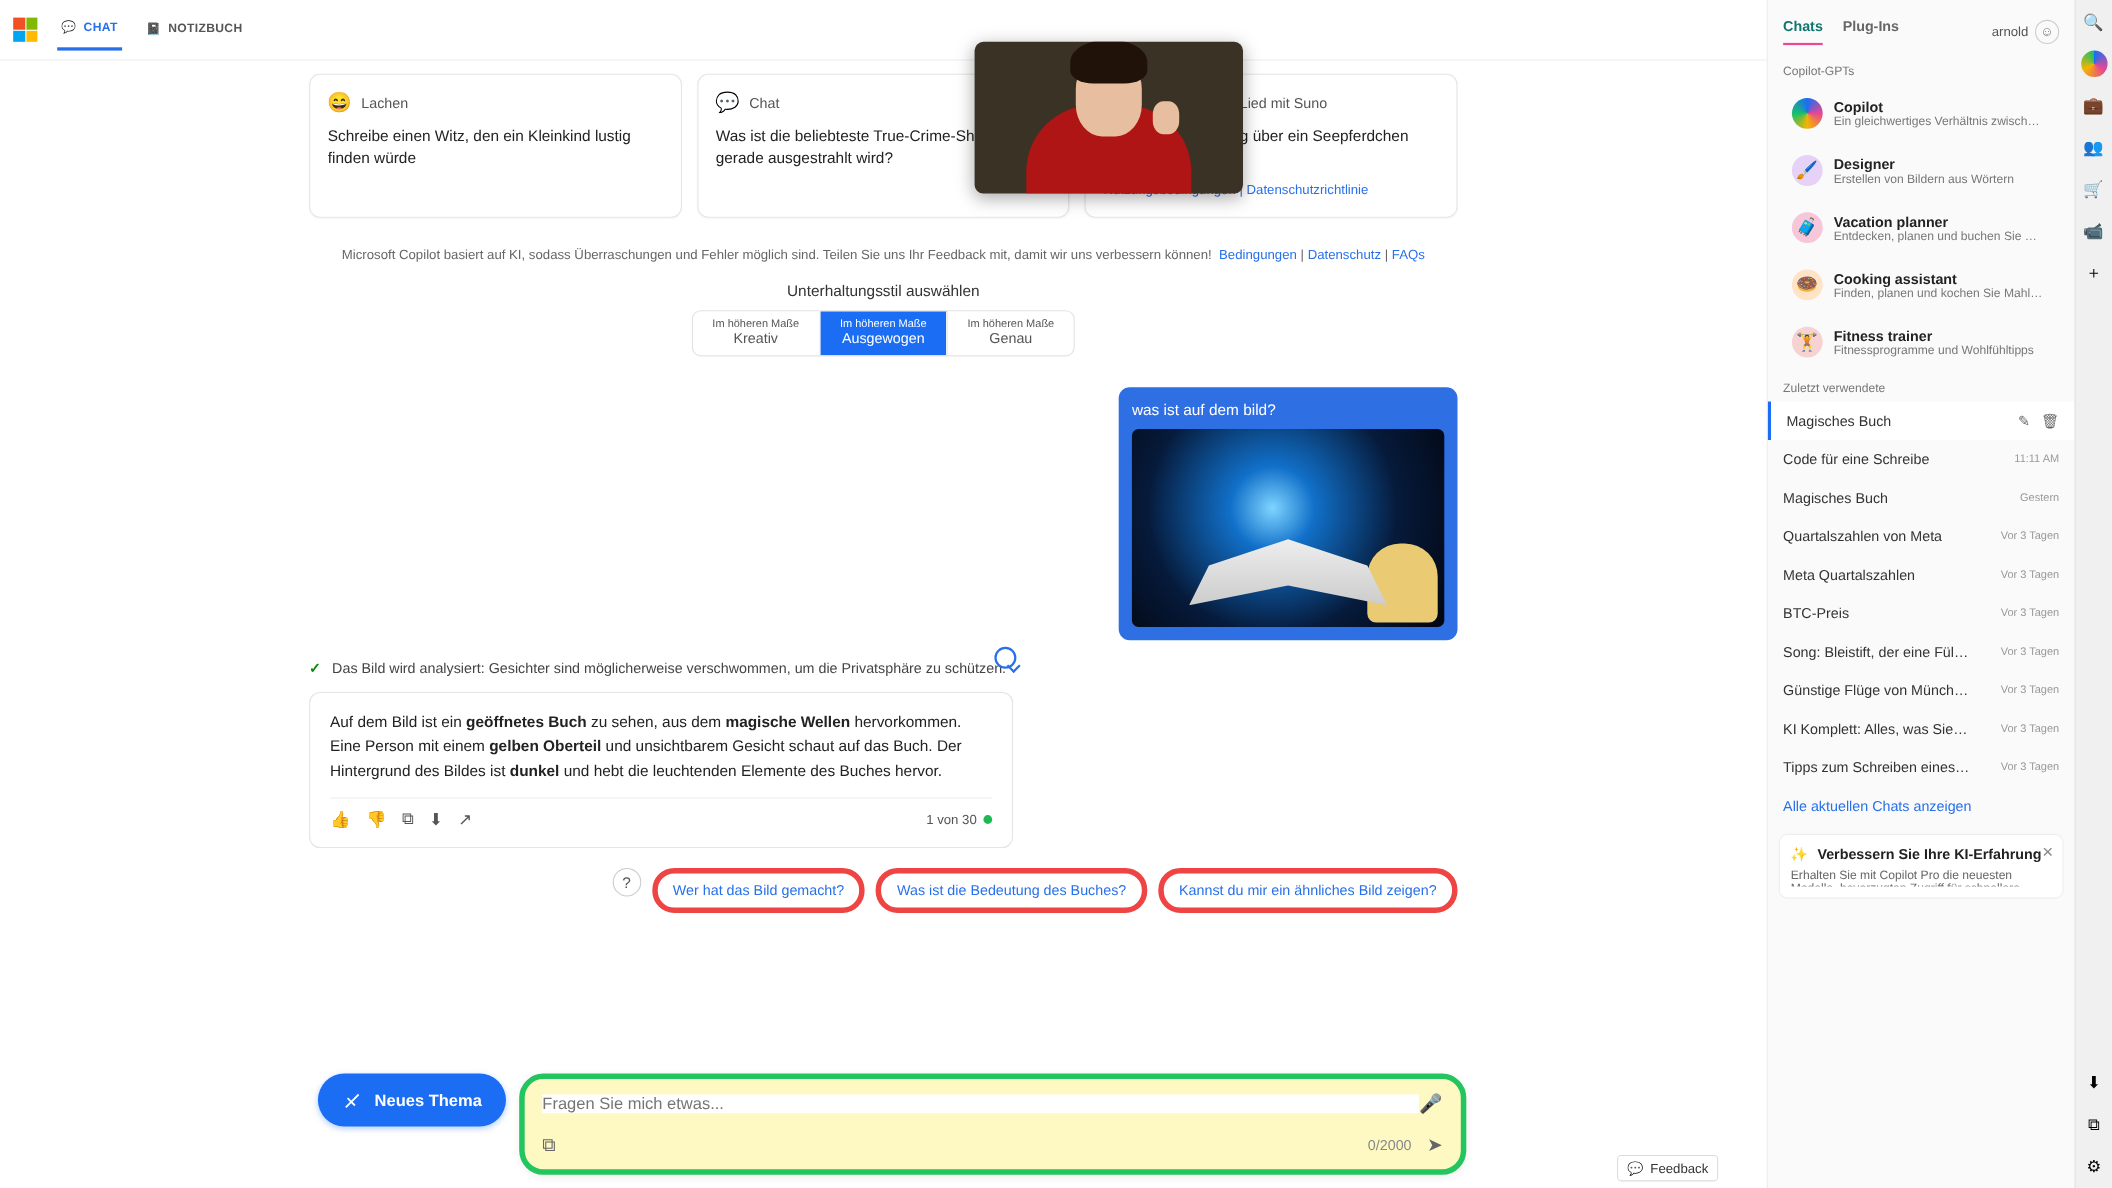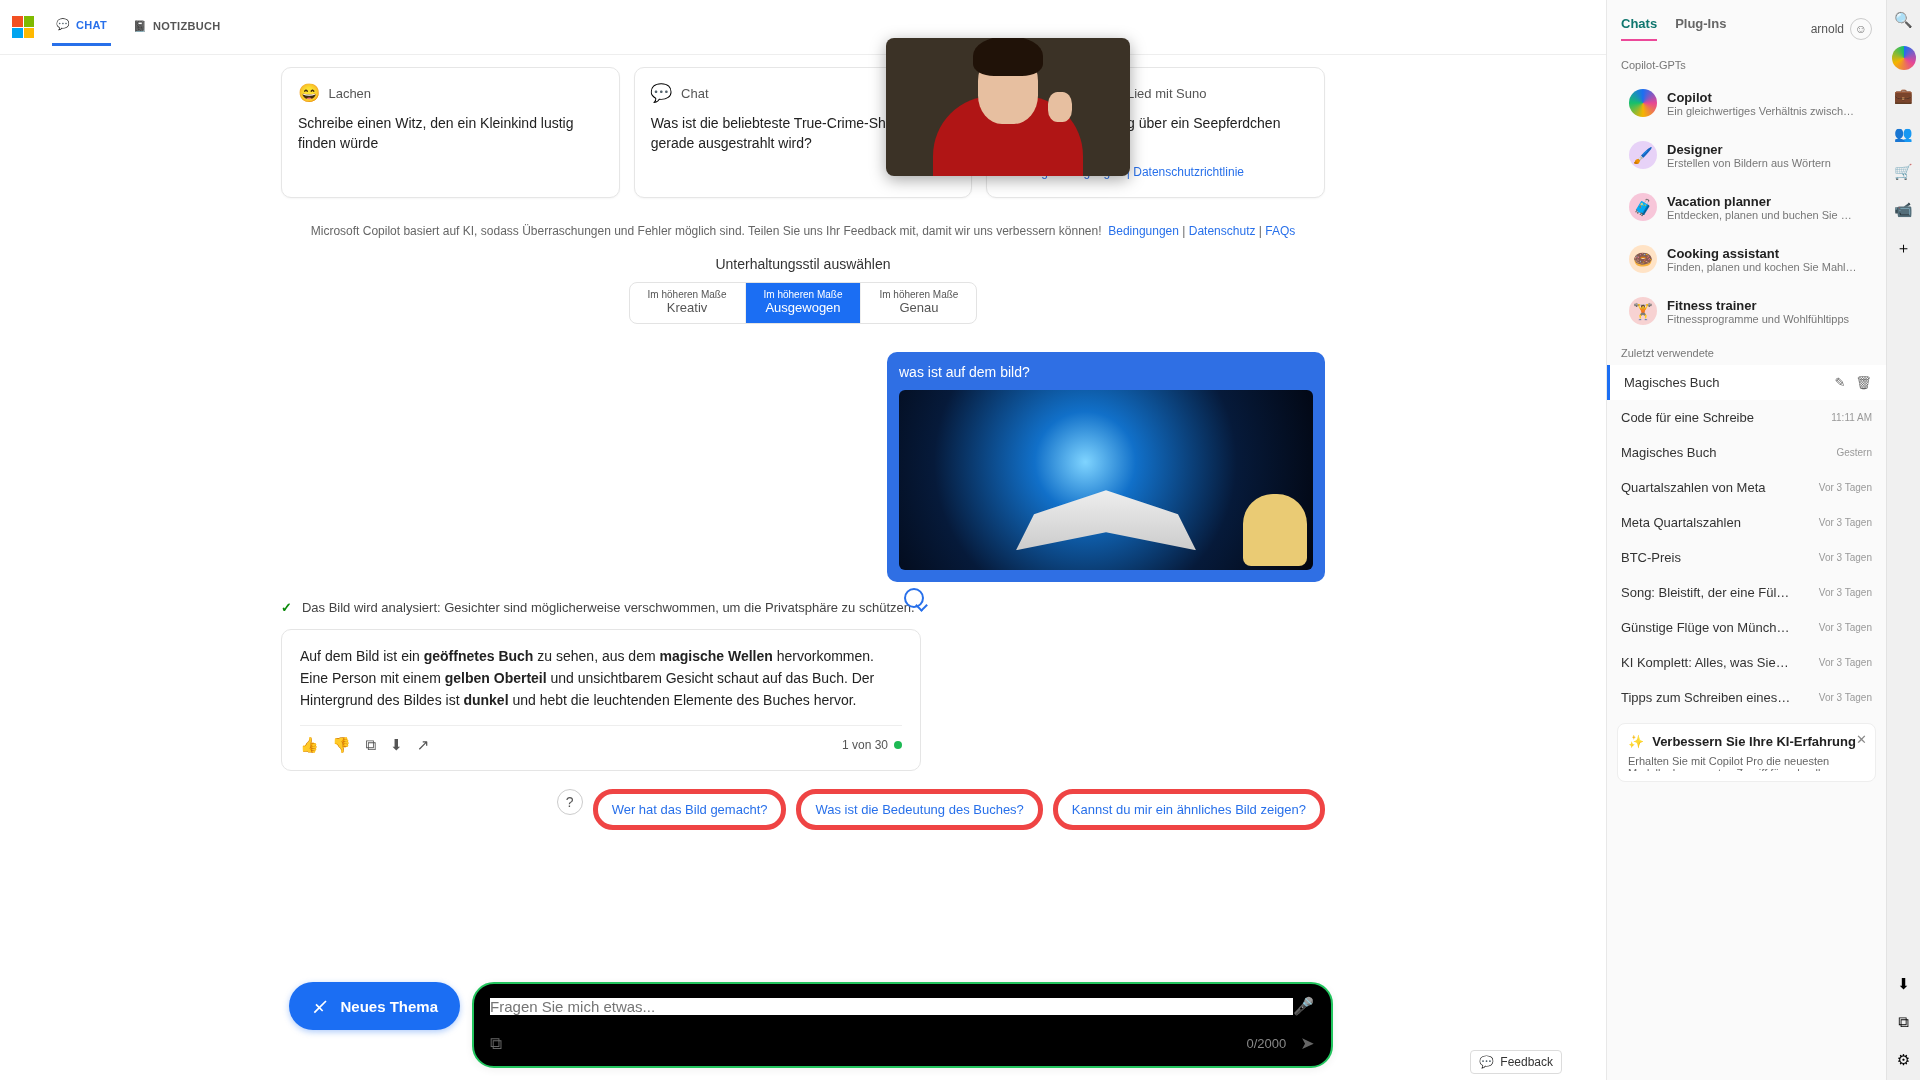--- a/index.html
+++ b/index.html
@@ -77,21 +77,21 @@
 .style-opt {
   padding:6px 18px 8px; text-align:center; cursor:pointer; font-size:11px; color:#555;
   border-right:1px solid #eee;
 }
 .style-opt:last-child{border-right:none;}
 .style-opt .sub { font-size:10px; display:block; }
 .style-opt .main-l { font-size:13px; display:block; }
 .style-opt.selected { background:#1b6ef3; color:#fff; }
 
 .user-bubble {
-  margin-left:auto; width: 438px;
+  margin-left:auto; width: 308px;
   background:#2f6fe4; color:#fff; border-radius:10px; padding:12px;
   margin-bottom:18px;
 }
 .user-bubble .q { font-size:14px; margin-bottom:10px; }
 .user-bubble .img {
   width:100%; height:180px; border-radius:6px;
   background: radial-gradient(circle at 45% 40%, #7fd4ff 0%, #1170c9 20%, #061a3a 60%, #02050f 100%);
   position:relative; overflow:hidden;
 }
 .user-bubble .img::after{ 
@@ -137,21 +137,21 @@
 }
 .new-topic {
   display:flex; align-items:center; gap:10px;
   background:#1b6ef3; color:#fff; border-radius:30px;
   padding:14px 22px; font-size:15px; font-weight:600; cursor:pointer;
   box-shadow:0 2px 6px rgba(27,110,243,.35);
   white-space:nowrap;
 }
 .new-topic svg{width:20px;height:20px;}
 .compose {
-  flex:1; background:#000000; border:2px solid #22c55e; border-radius:22px;
+  flex:1; background:#fef9c3; border:5px solid #22c55e; border-radius:22px;
   padding:12px 16px; box-shadow:0 2px 8px rgba(0,0,0,.06);
 }
 .compose-row1 { display:flex; align-items:center; }
 .compose input {
   flex:1; border:none; outline:none; font-size:15px; color:#333;
 }
 .compose-row2 {
   display:flex; align-items:center; justify-content:space-between; margin-top:16px;
   color:#888; font-size:13px;
 }
@@ -485,20 +485,21 @@
         </div>
       <div class="recent">
           <span class="title">KI Komplett: Alles, was Sie über LLMs …</span>
           <span class="meta">Vor 3 Tagen</span>
         </div>
       <div class="recent">
           <span class="title">Tipps zum Schreiben eines Artikels übe…</span>
           <span class="meta">Vor 3 Tagen</span>
         </div>
     </div>
+    <div class="all-chats">Alle aktuellen Chats anzeigen</div>
 
     <div class="promo">
       <span class="close">✕</span>
       <div class="pt">
           <span>✨</span>
           <span>Verbessern Sie Ihre KI-Erfahrung</span>
         </div>
       <div class="pb">Erhalten Sie mit Copilot Pro die neuesten Modelle, bevorzugten Zugriff für schnellere …</div>
     </div>
   </div>

